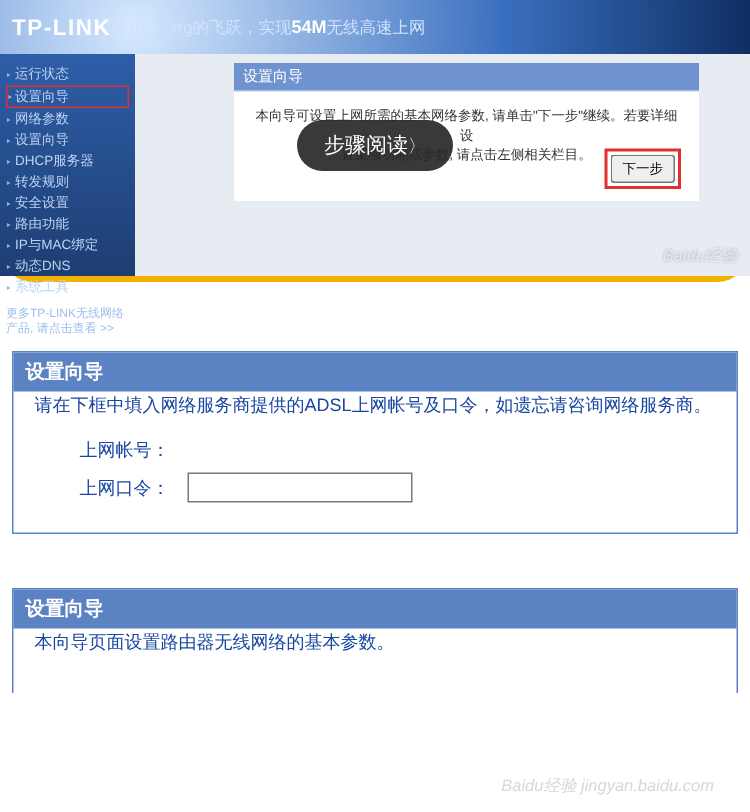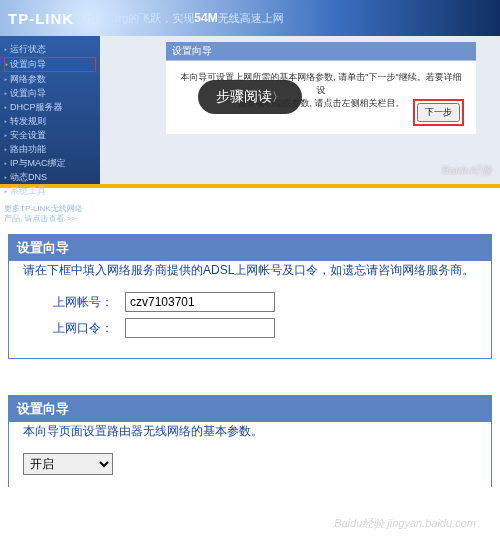--- a/index.html
+++ b/index.html
@@ -1,25 +1,25 @@
 <!DOCTYPE html>
 <html><head>
 <meta charset="utf-8">
 <style>
   * { margin: 0; padding: 0; box-sizing: border-box; }
   body { font-family: "Microsoft YaHei", SimSun, Arial, sans-serif; background: #fff; width: 500px; }
 
   
-  .shot1 { position: relative; width: 500px; height: 188px; background: #4c1d95; border-bottom: 4px solid #f3b200; }
+  .shot1 { position: relative; width: 500px; height: 188px; background: #4c1d95; border-bottom: 4px solid #f3b200; border-radius: 22px; }
   .hdr { height: 36px; background: radial-gradient(circle at 90px 18px, #d6e9ff 0, #3a6fbf 60%, #0f2f63 100%); display: flex; align-items: center; padding-left: 8px; color: #fff; }
   .logo { font: 700 15px/1 Arial; letter-spacing: 1px; color: #fff; }
   .banner { margin-left: 12px; font-size: 11px; color: #cfe2ff; }
   .banner b { color: #fff; font-size: 12px; }
   .layout { display: flex; height: 148px; }
-  .sidebar { width: 100px; background: linear-gradient(#2e5ea8, #1e3e72); padding: 6px 4px 4px; color: #bcd3f5; font-size: 9px; }
+  .sidebar { width: 90px; background: linear-gradient(#2e5ea8, #1e3e72); padding: 6px 4px 4px; color: #bcd3f5; font-size: 9px; }
   .sidebar li { list-style: none; margin: 1px 0; padding-left: 6px; position: relative; cursor: pointer; }
   .sidebar li::before { content: "\2023"; position: absolute; left: 0; top: 0; color: #8cb4ef; }
   .sidebar li.hl { border: 1px solid #e03030; padding-left: 5px; }
   .sb-foot { margin-top: 6px; font-size: 8px; color: #9cbdf1; line-height: 1.3; }
   .main { flex: 1; background: #e7ecf3; padding: 6px 6px 0; position: relative; }
   .panel1 { margin-left: 60px; width: 310px; }
   .ttl1 { background: #6f93cf; color: #fff; font-size: 10px; padding: 2px 6px; }
   .body1 { background: #fff; font-size: 9px; color: #333; padding: 10px 12px 24px; text-align: center; position: relative; border-top: 1px solid #a9c0e4; }
   .nextbox { position: absolute; right: 12px; bottom: 8px; border: 2px solid #e03030; padding: 2px; }
   .nextbox button { font-size: 9px; padding: 1px 6px; }
@@ -94,35 +94,31 @@
 </div>
 
 <div class="gap"></div>
 
 <div class="card">
   <div class="card-h">设置向导</div>
   <div class="card-b">
     <div class="hint">请在下框中填入网络服务商提供的ADSL上网帐号及口令，如遗忘请咨询网络服务商。</div>
     <div class="row">
       <label>上网帐号：</label>
-      <input type="text" value="czv7103701" style="">
     </div>
     <div class="row">
       <label>上网口令：</label>
       <input type="password" value="" style="">
     </div>
   </div>
 </div>
 
 <div class="card card3">
   <div class="card-h">设置向导</div>
   <div class="card-b">
     <div class="hint">本向导页面设置路由器无线网络的基本参数。</div>
     <div class="row">
-      <select style="width:90px">
-        <option>开启</option>
-      </select>
     </div>
 
   </div>
 </div>
 
 <div class="wm2">Baidu经验  jingyan.baidu.com</div>
 
 </body></html>

